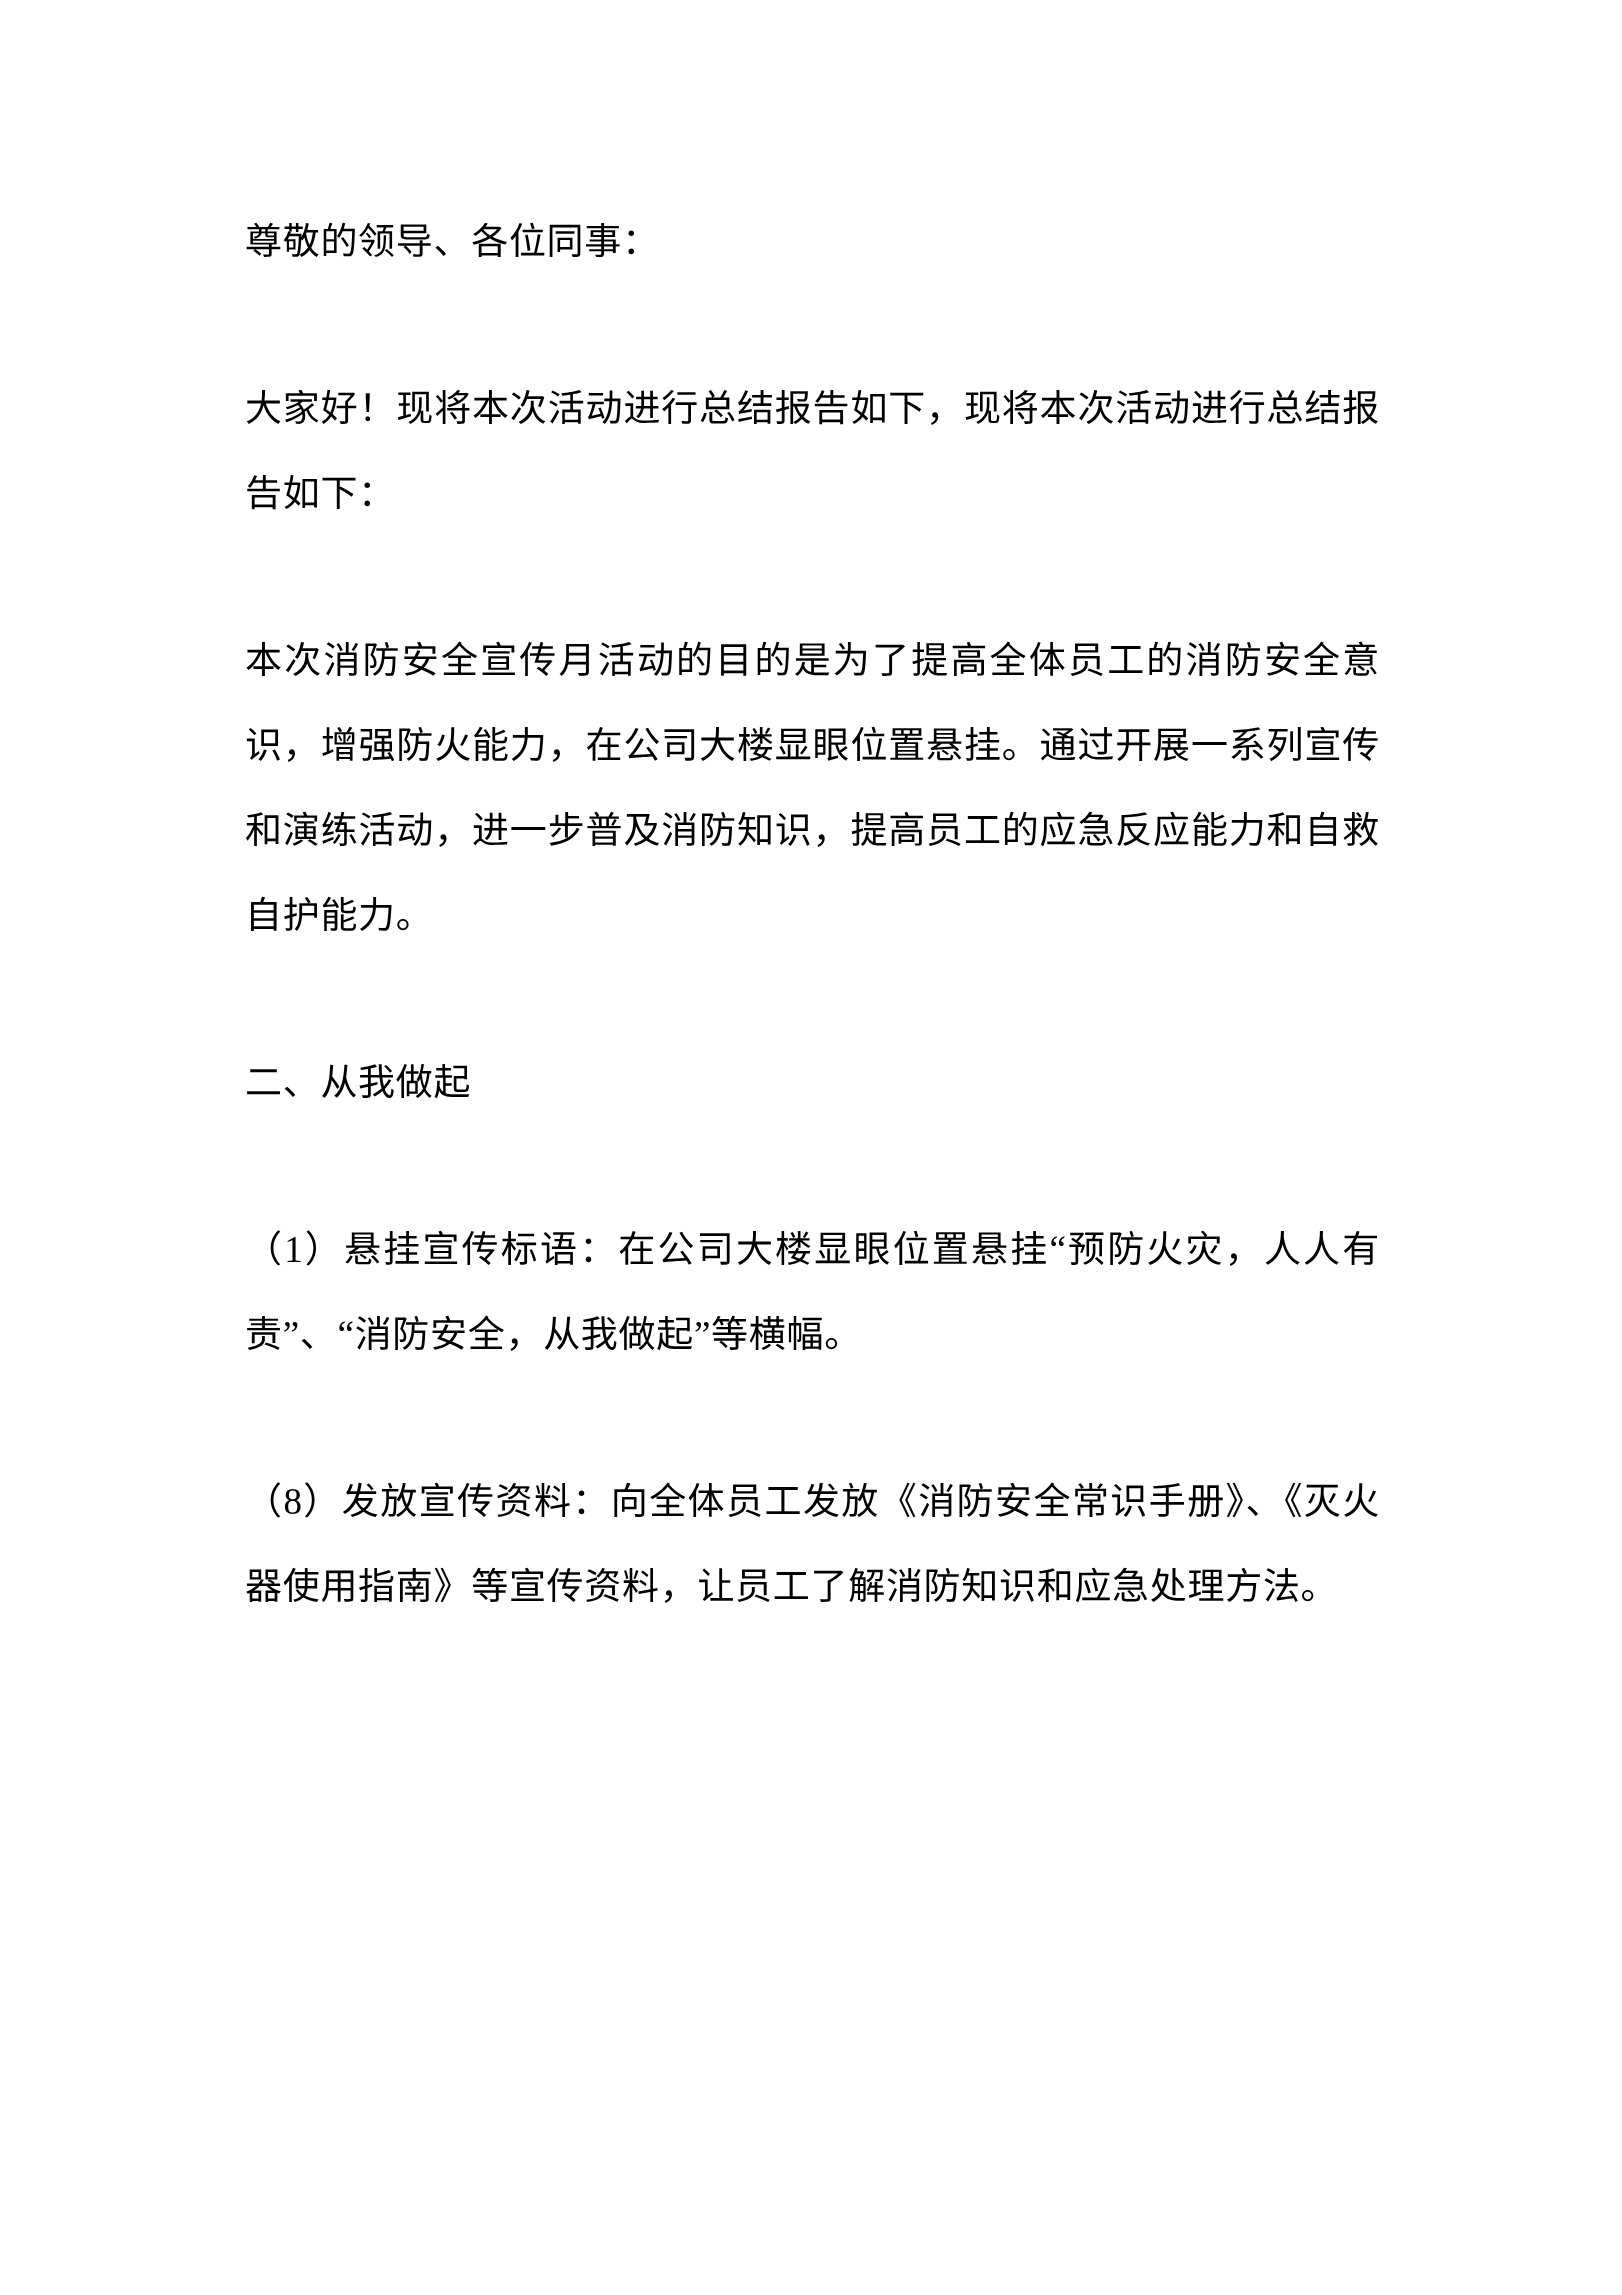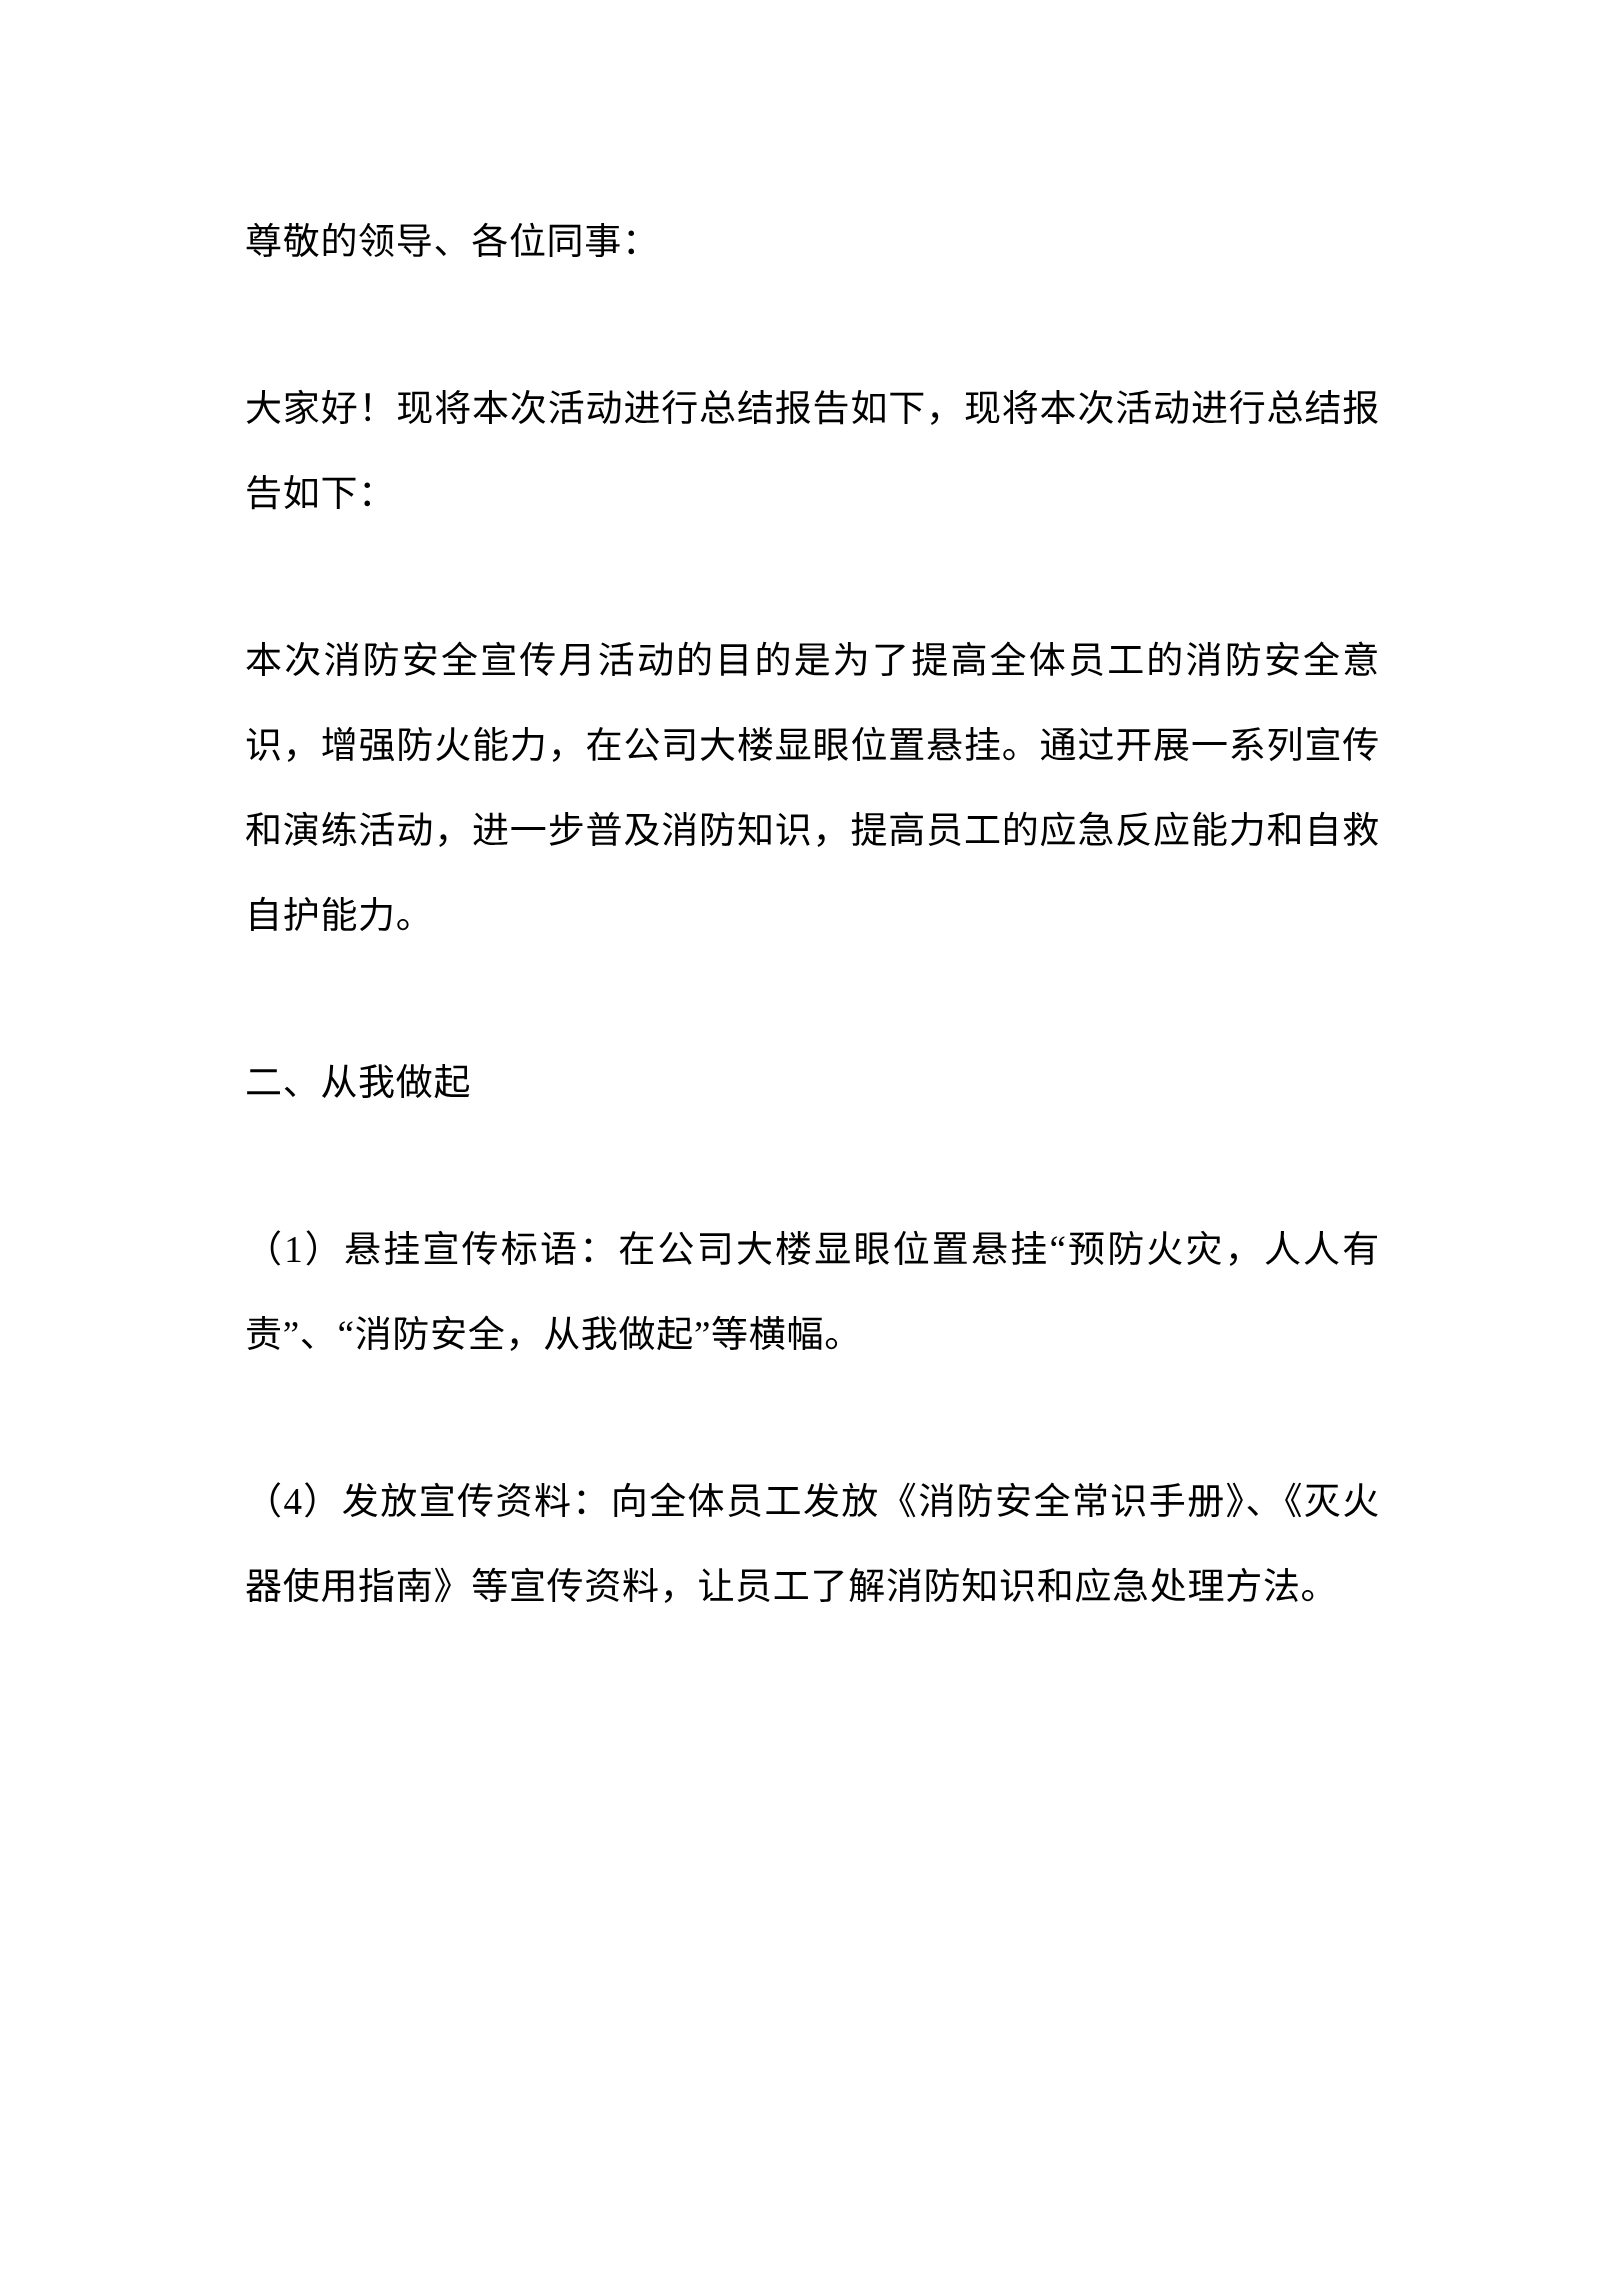--- a/index.html
+++ b/index.html
@@ -32,15 +32,15 @@
 </style>
 </head>
 <body>
 
 <div class="page">
   <p class="para">尊敬的领导、各位同事：</p>
   <p class="para">大家好！现将本次活动进行总结报告如下，现将本次活动进行总结报告如下：</p>
   <p class="para">本次消防安全宣传月活动的目的是为了提高全体员工的消防安全意识，增强防火能力，在公司大楼显眼位置悬挂。通过开展一系列宣传和演练活动，进一步普及消防知识，提高员工的应急反应能力和自救自护能力。</p>
   <p class="para">二、从我做起</p>
   <p class="para">（1）悬挂宣传标语：在公司大楼显眼位置悬挂“预防火灾，人人有责”、“消防安全，从我做起”等横幅。</p>
-  <p class="para">（4）发放宣传资料：向全体员工发放《消防安全常识手册》、《灭火器使用指南》等宣传资料，让员工了解消防知识和应急处理方法。</p>
+  <p class="para">（8）发放宣传资料：向全体员工发放《消防安全常识手册》、《灭火器使用指南》等宣传资料，让员工了解消防知识和应急处理方法。</p>
 </div>
 
 
 </body></html>

